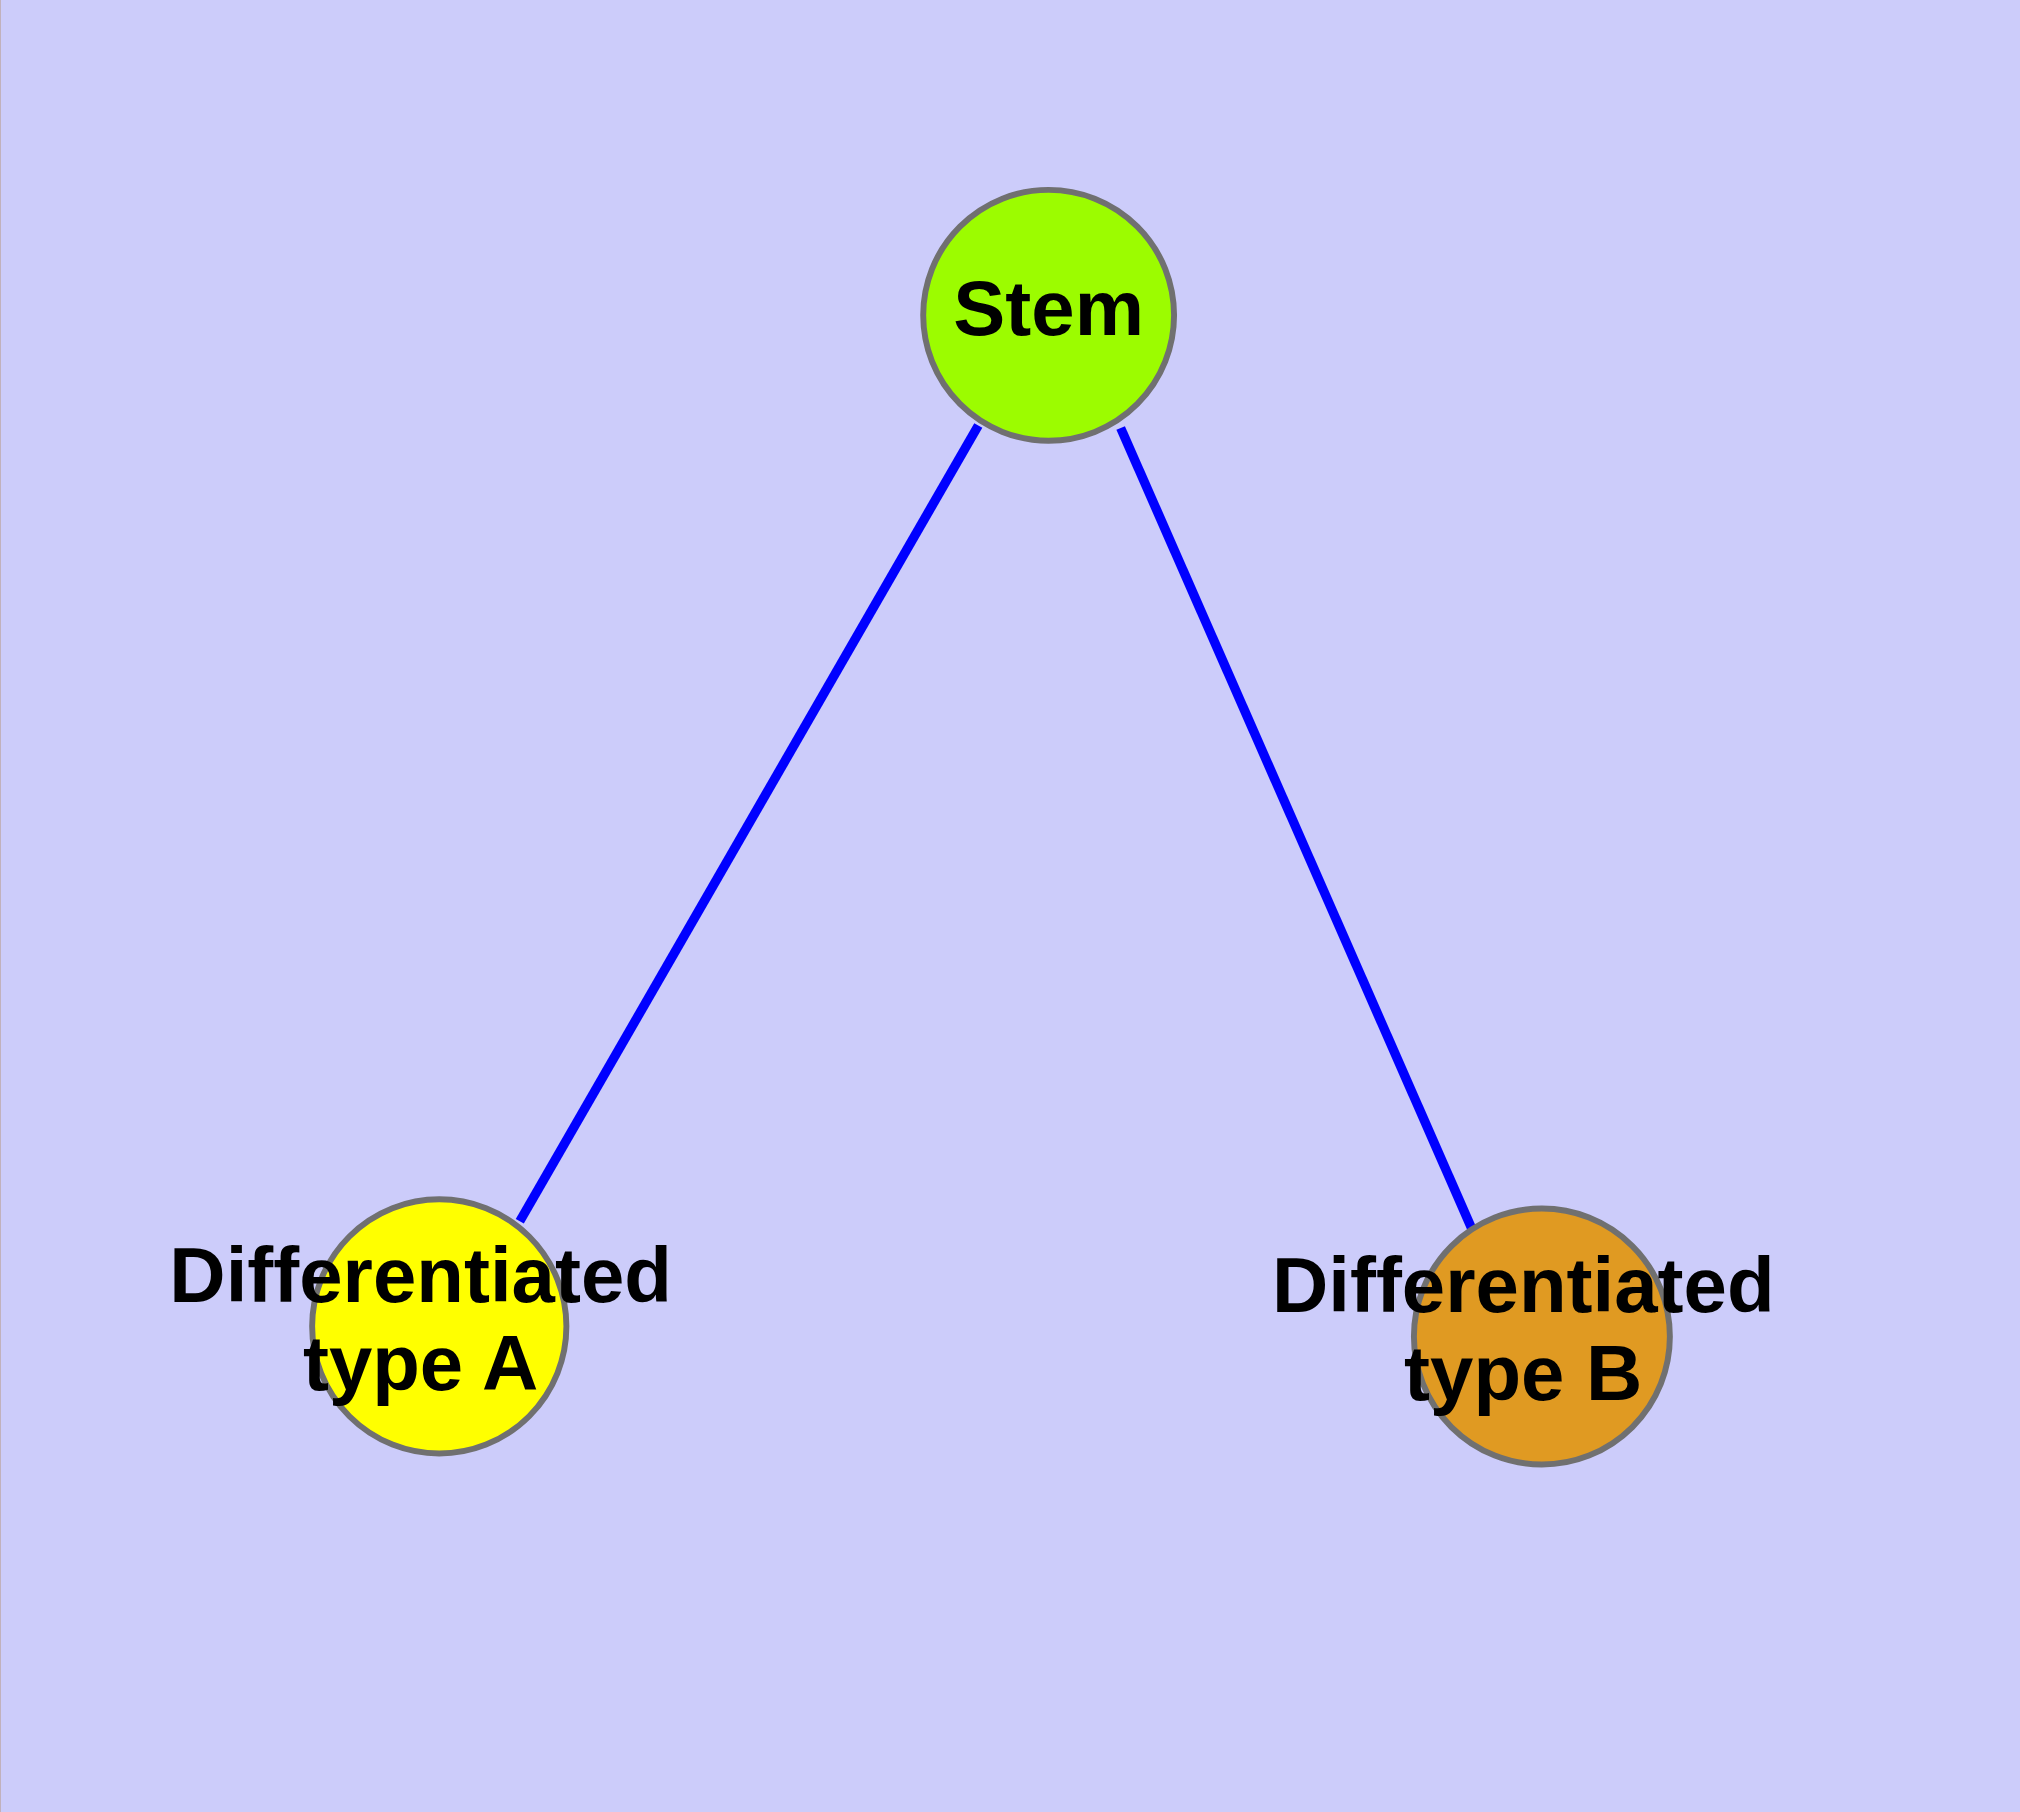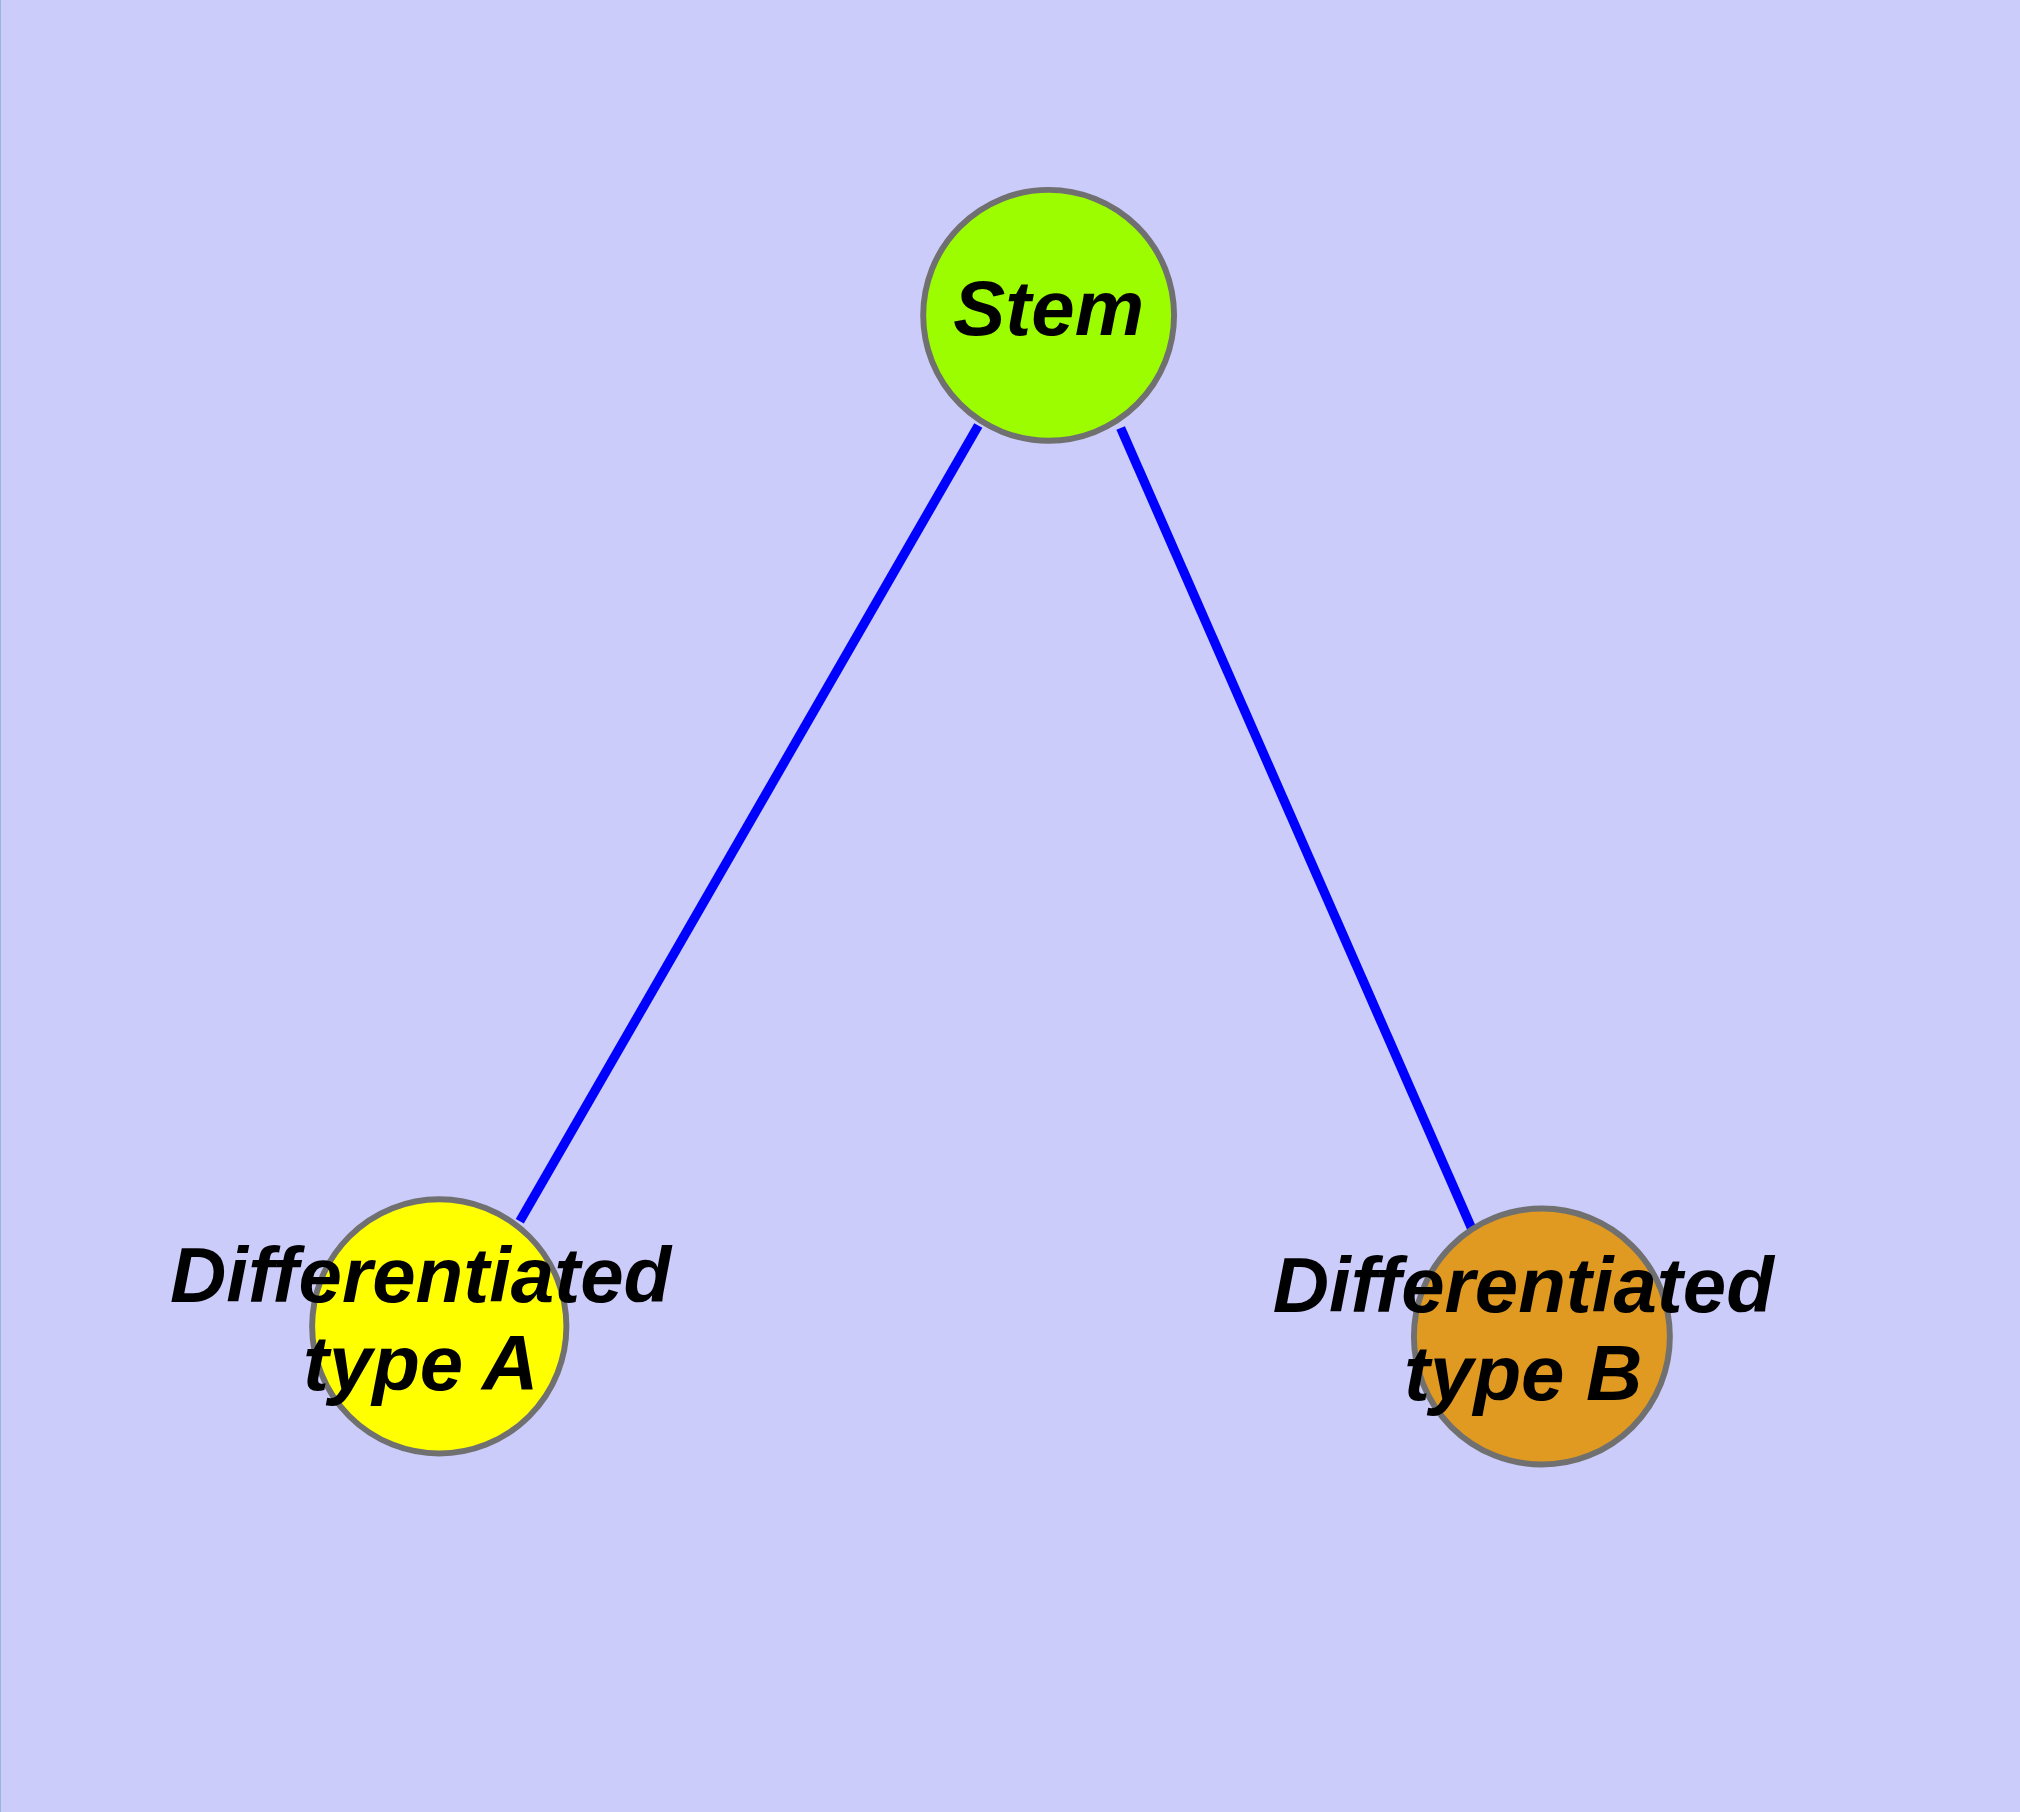--- a/index.html
+++ b/index.html
@@ -10,22 +10,21 @@
   body {
     width: 2021px;
     height: 1812px;
     overflow: hidden;
     font-family: "Liberation Sans", sans-serif;
   }
   #diagram-root {
     position: relative;
     width: 1620px;
     height: 1812px;
-    background: #0369a1;
-    font-style: italic;
+    background: #a16207;
   }
   svg#graph-canvas {
     display: block;
     width: 2021px;
     height: 1812px;
   }
   .graph-edge {
     stroke: #0000ff;
     stroke-width: 11;
     stroke-linecap: butt;

